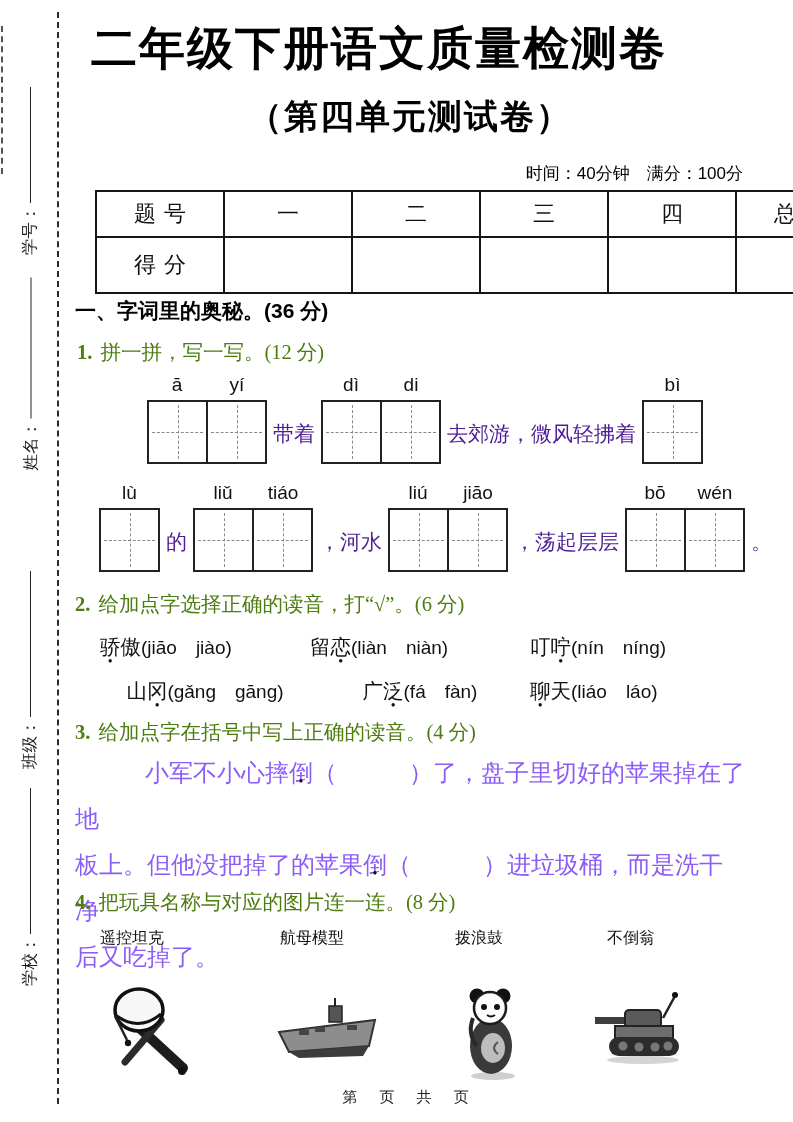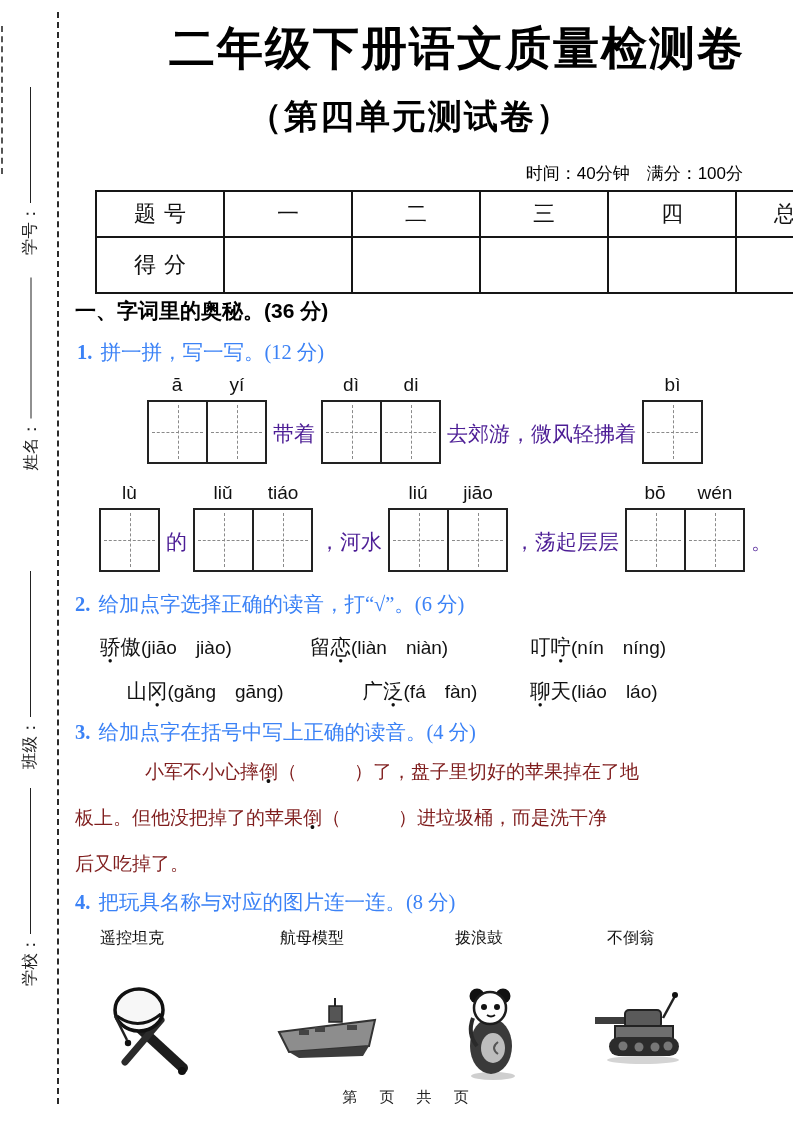--- a/index.html
+++ b/index.html
@@ -15,21 +15,21 @@
     position:absolute;height:22px;display:flex;align-items:center;justify-content:flex-start;
     transform:rotate(-90deg);transform-origin:center;
     font-family:"Liberation Sans","DejaVu Sans",sans-serif;font-size:16.5px;color:#1c1c1c;
     white-space:nowrap;
   }
   .fline{display:inline-block;height:1px;border-bottom:1.7px solid #222;margin-left:2px;}
   
   .content{position:absolute;left:75px;top:0;width:670px;height:1122px;}
   .abs{position:absolute;}
   .paper-title{
-    top:18px;left:0;width:100%;text-align:right;
+    top:18px;left:16px;width:100%;text-align:left;
     font-family:"Liberation Sans","DejaVu Sans",sans-serif;font-weight:900;
     font-size:46px;letter-spacing:2px;color:#000;
   }
   .paper-subtitle{
     top:94px;left:0;width:100%;text-align:center;
     font-family:"Liberation Sans","DejaVu Sans",sans-serif;font-weight:700;
     font-size:34px;letter-spacing:2px;color:#000;
   }
   .meta{top:162px;right:2px;font-size:17px;font-family:"Liberation Sans","DejaVu Sans",sans-serif;color:#000;text-align:right;}
   
@@ -40,21 +40,21 @@
     font-size:22px;color:#111;padding:0;
   }
   table.score tr.hd td{height:44px;}
   table.score tr.sc td{height:54px;}
   .sp2{letter-spacing:8px;padding-left:8px!important;}
   
   .sec-heading{
     top:297px;left:0;font-family:"Liberation Sans","DejaVu Sans",sans-serif;
     font-weight:700;font-size:21px;color:#000;
   }
-  .qprompt{font-size:20.5px;color:#3b82f6;}
+  .qprompt{font-size:20.5px;color:#4d7c0f;}
   .qnum{font-weight:700;margin-right:8px;}
   .q1p{top:338px;left:2px;}
   .q2p{top:590px;left:0;}
   .q3p{top:718px;left:0;}
   .q4p{top:888px;left:0;}
   
   .q1line{display:flex;align-items:flex-end;}
   .q1l1{top:374px;left:72px;}
   .q1l2{top:482px;left:24px;}
   .unit{display:flex;flex-direction:column;}
@@ -70,21 +70,21 @@
   .q2row{display:flex;left:25px;font-size:20.5px;white-space:nowrap;}
   .q2r1{top:633px;}
   .q2r2{top:677px;text-align:center;}
   .q2item{display:inline-block;}
   .q2w1{width:210px;}
   .q2w2{width:220px;}
   .opts{font-family:"Liberation Sans","DejaVu Sans",sans-serif;font-size:19px;}
   .dot{position:relative;display:inline-block;}
   .dot::after{content:"•";position:absolute;left:50%;transform:translateX(-50%);bottom:-0.62em;font-size:14px;color:#111;}
   
-  .q3pass{top:750px;left:0;width:670px;font-size:19px;line-height:46px;color:#7f1d1d;font-family:Liberation Mono, monospace;}
+  .q3pass{top:750px;left:0;width:670px;font-size:24px;line-height:46px;color:#8b5cf6;}
   .q3pass .indent{display:inline-block;width:70px;}
   
   .q4names{top:928px;left:0;width:670px;height:30px;}
   .q4names span{position:absolute;font-size:16px;white-space:nowrap;color:#111;}
   .q4imgs{top:980px;left:0;width:670px;height:102px;}
   .q4imgs .timg{position:absolute;}
   
   .footer{
     top:1088px;left:0;width:100%;text-align:center;
     font-family:"Liberation Sans","DejaVu Sans",sans-serif;

